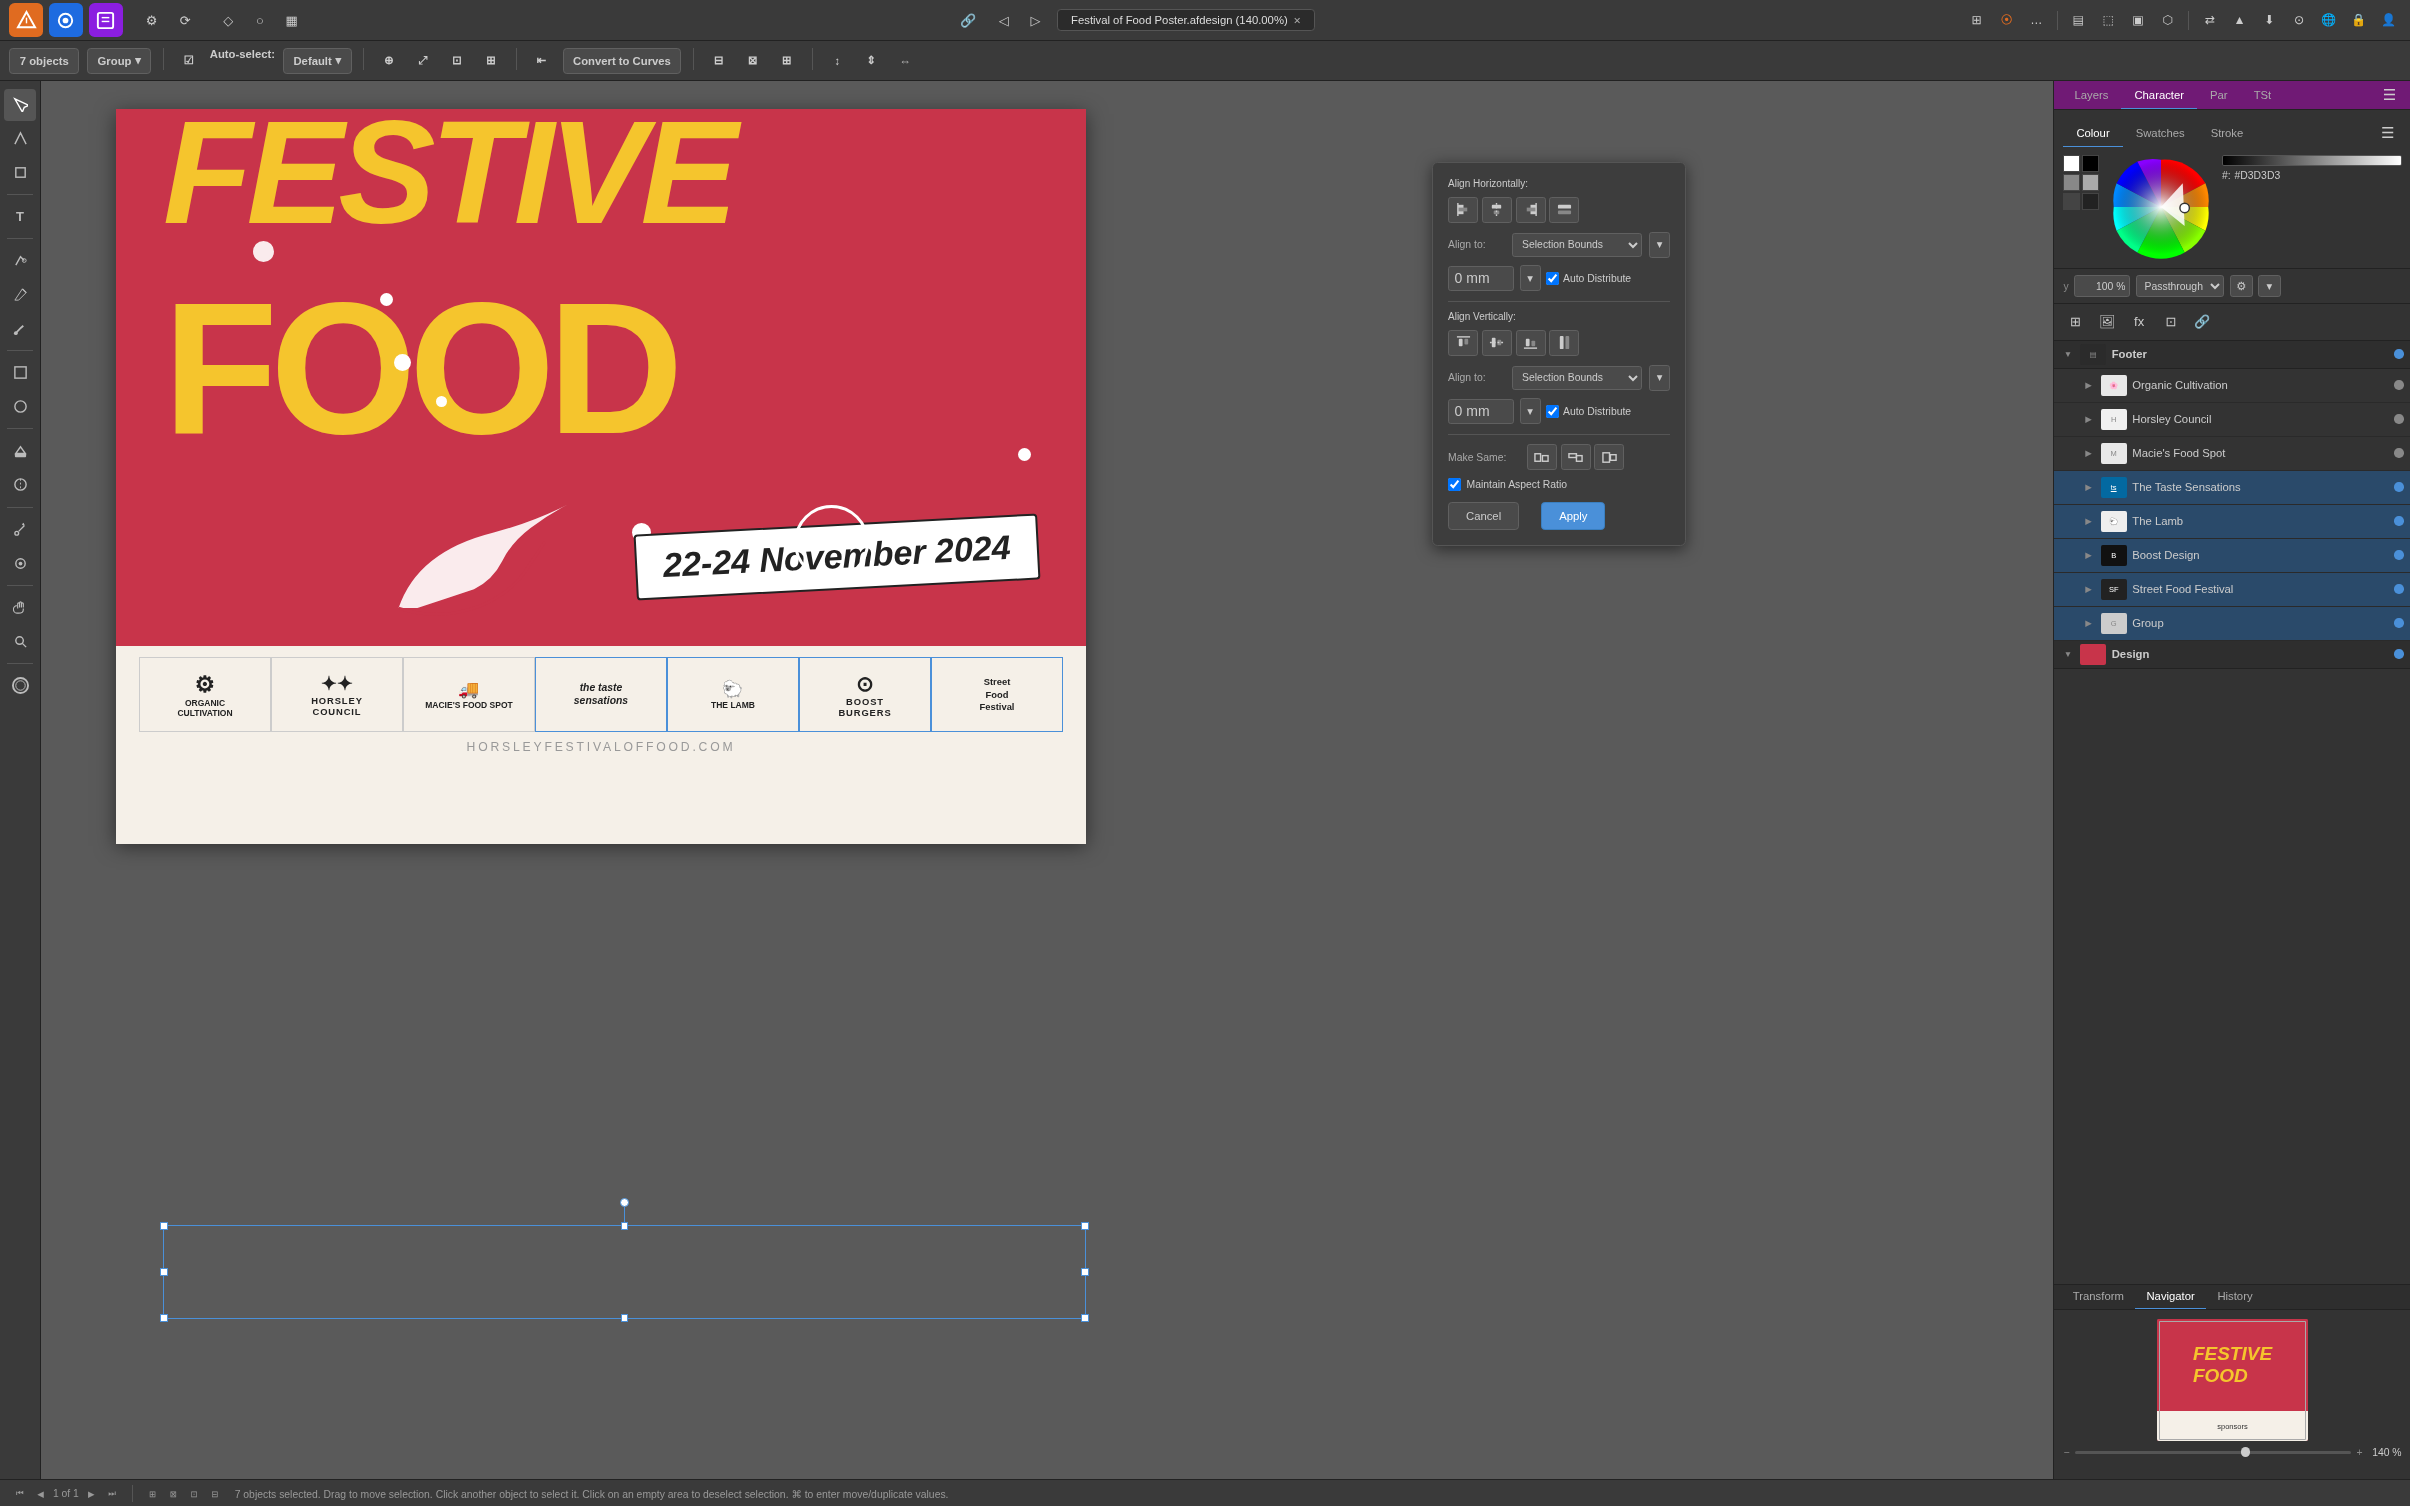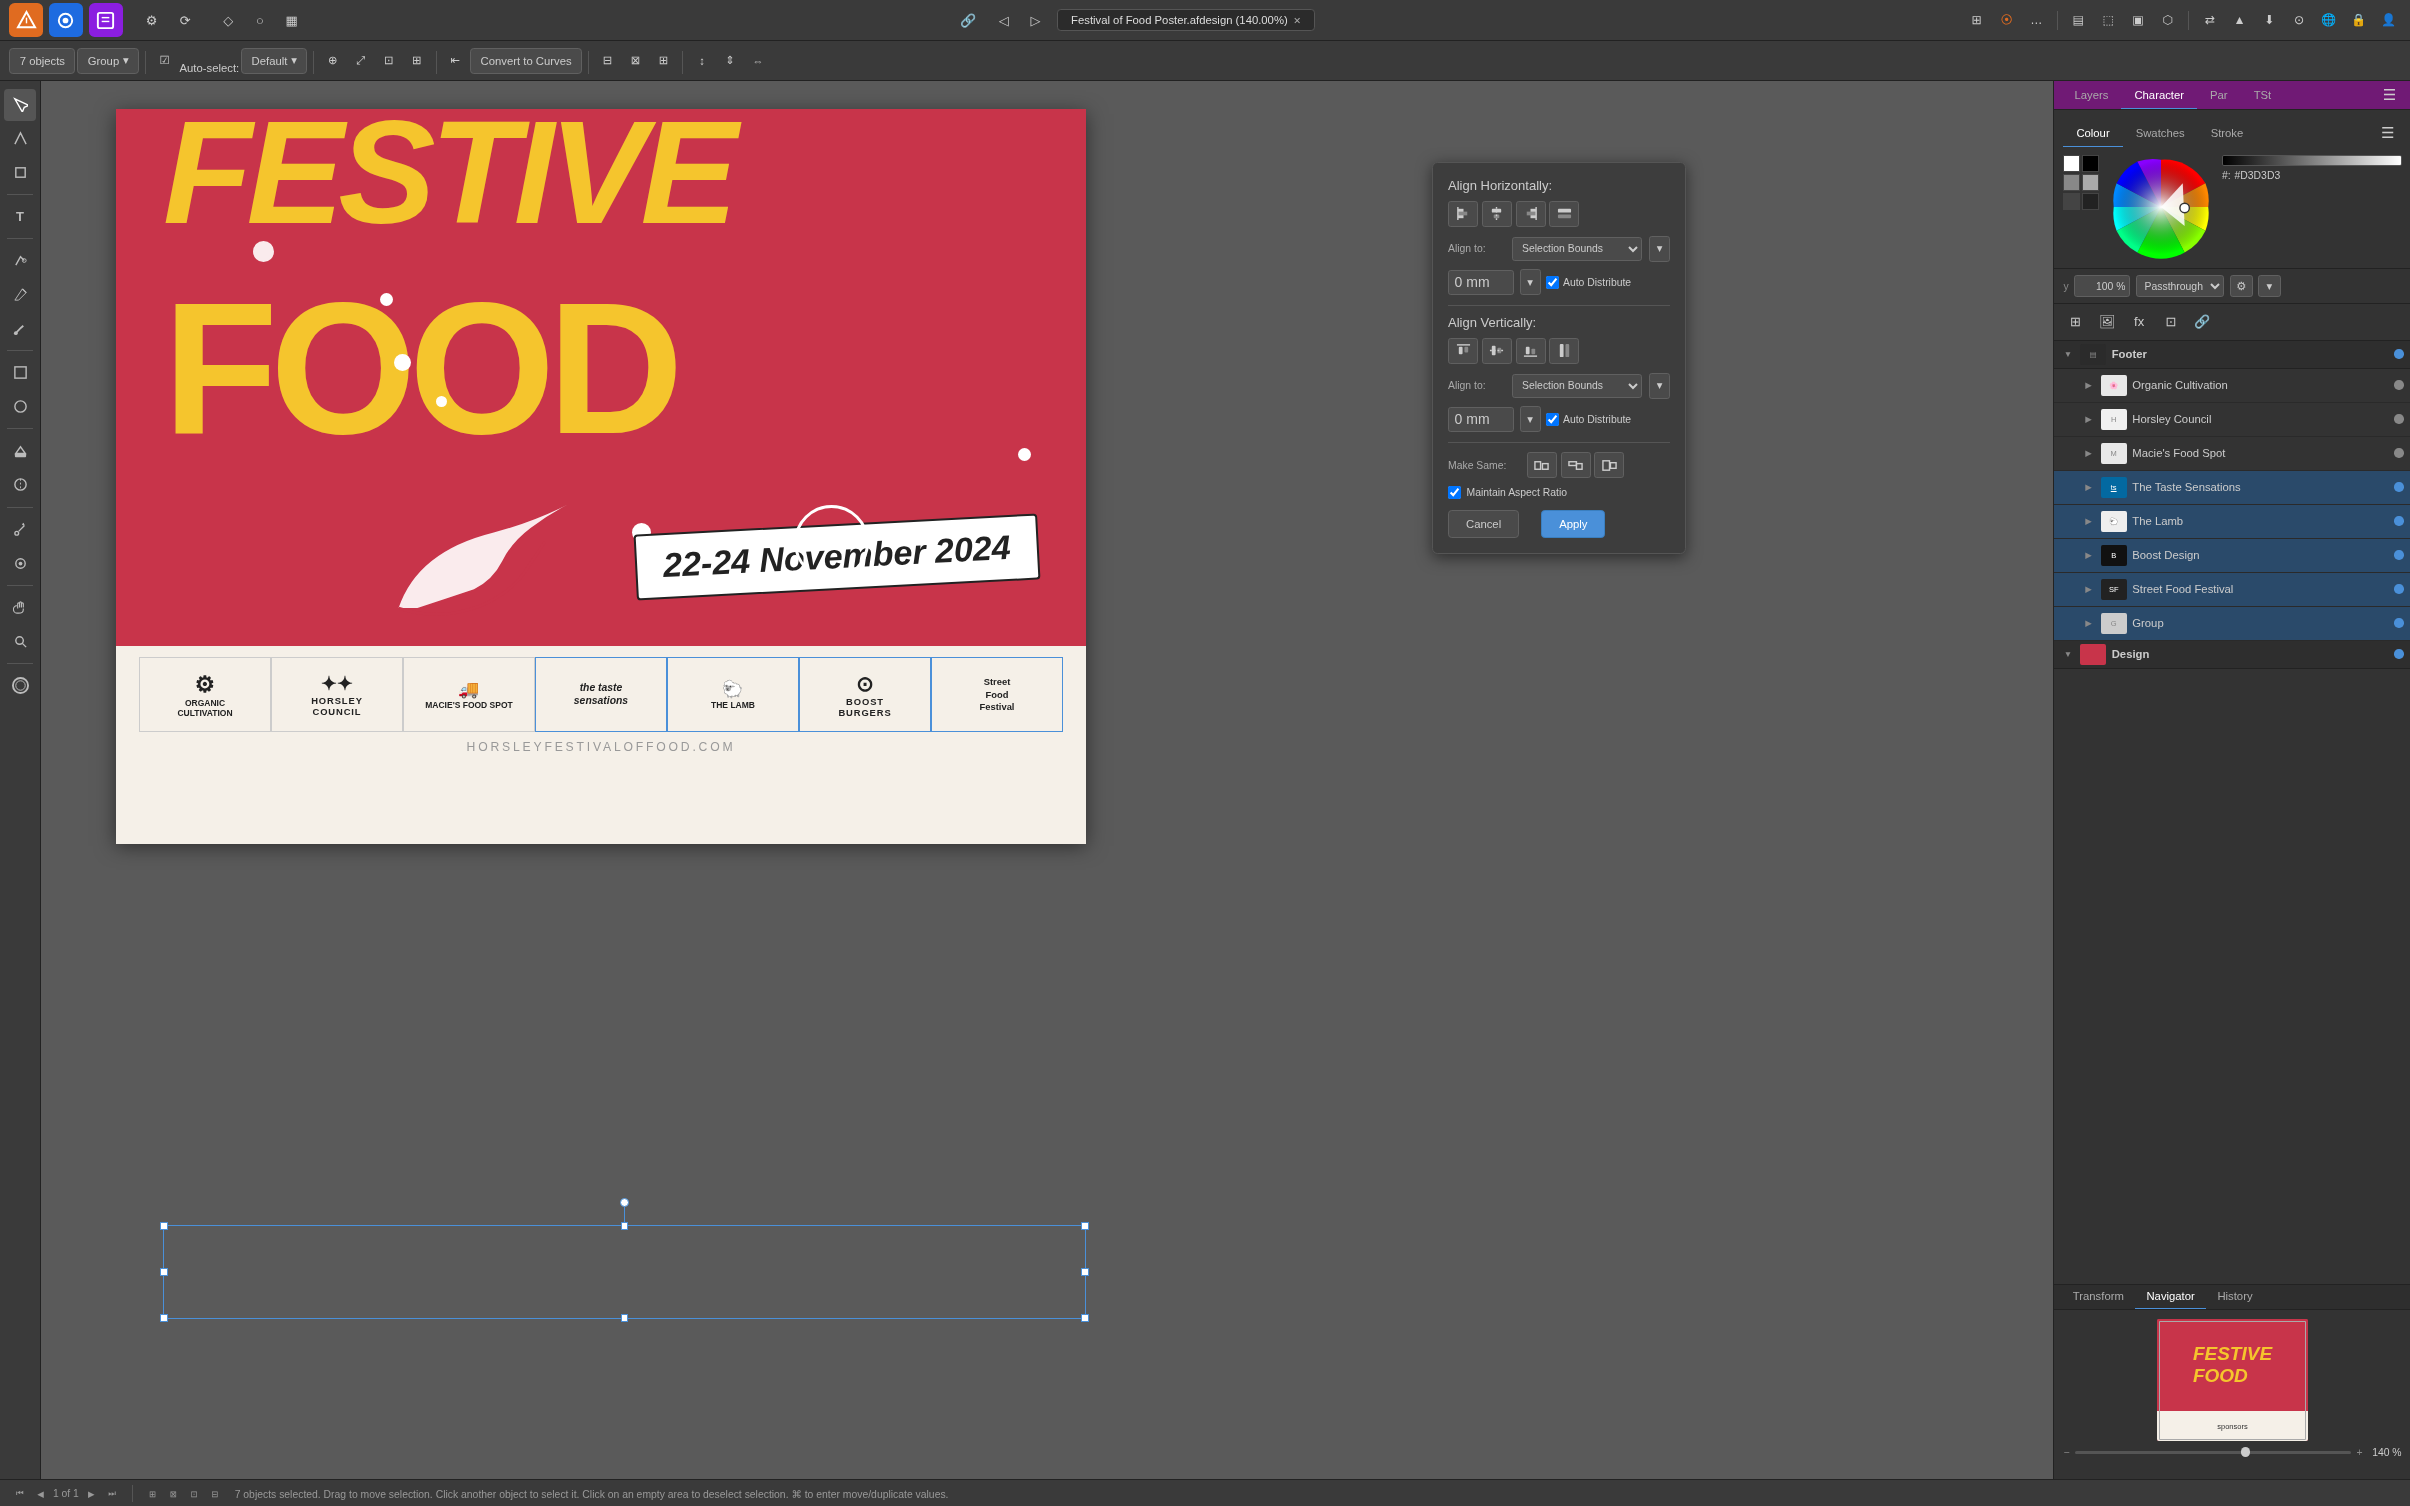--- a/index.html
+++ b/index.html
@@ -74,22 +74,23 @@
       height: 40px;
       background: #3a3a3a;
       display: flex;
       align-items: center;
       padding: 0 9.4px;
       gap: 5.6px;
       border-bottom: 0.9px solid #222;
     }
     .toolbar-group {
       display: flex;
-      align-items: flex-end;
-      gap: 2px;
+      align-items: flex-start;
+      gap: 8px;
+      font-weight: bold;
     }
     .toolbar-separator {
       width: 0.9px;
       height: 22.6px;
       background: #555;
       margin: 0 3.8px;
     }
     .toolbar-btn {
       height: 26px;
       padding: 0 9.4px;
@@ -313,21 +314,21 @@
       top: 81px;
       width: 254px;
       background: #3d3d3d;
       border: 0.9px solid #555;
       border-radius: 5.6px;
       padding: 15px;
       box-shadow: 0 3.8px 15px rgba(0,0,0,0.5);
       z-index: 100;
     }
     .align-section-title {
-      font-size: 13px;
+      font-size: 10px;
       color: #ccc;
       margin-bottom: 7.5px;
     }
     .align-buttons-row {
       display: flex;
       gap: 3.8px;
       margin-bottom: 9.4px;
     }
     .align-btn {
       width: 30px;

